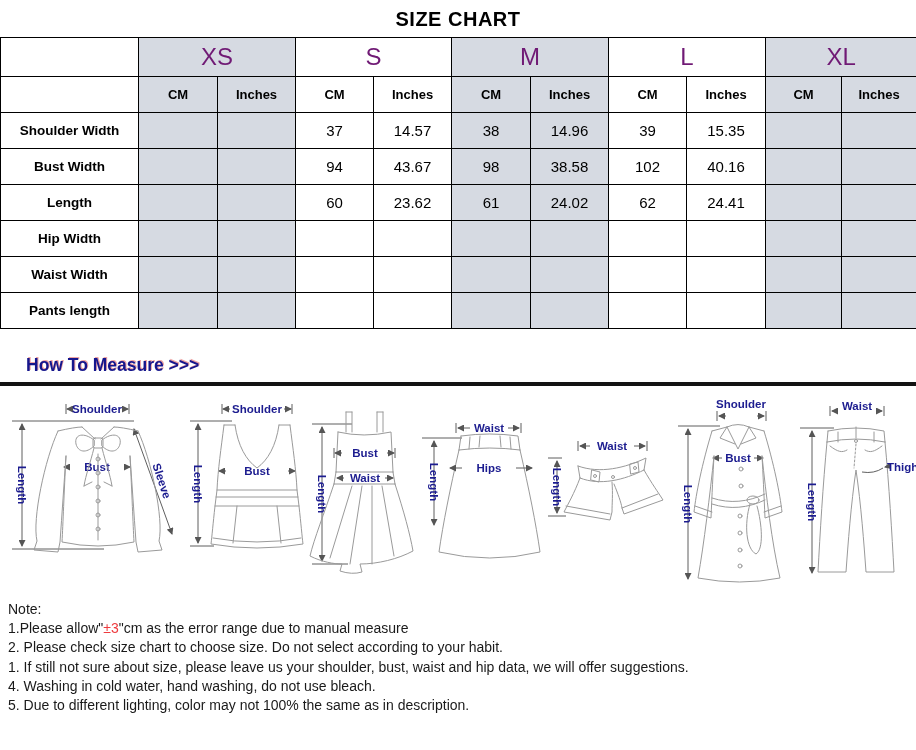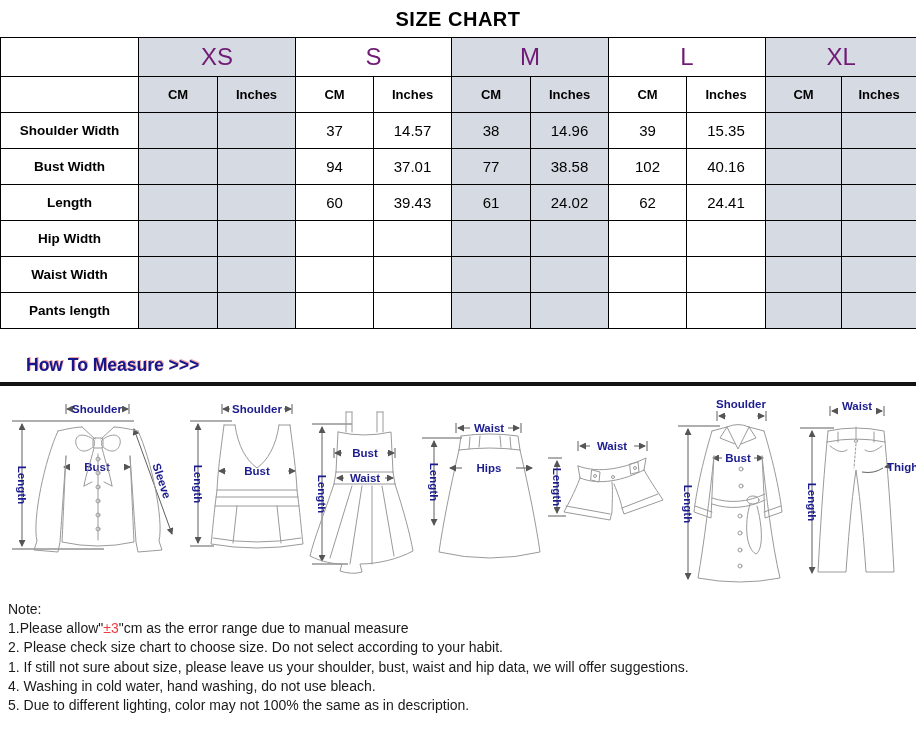--- a/index.html
+++ b/index.html
@@ -80,34 +80,34 @@
         <td class="vl">39</td>
         <td class="vl">15.35</td>
         <td class="vl sh"></td>
         <td class="vl sh"></td>
       </tr>
       <tr>
         <td class="lc">Bust Width</td>
         <td class="vl sh"></td>
         <td class="vl sh"></td>
         <td class="vl">94</td>
-        <td class="vl">37.01</td>
-        <td class="vl sh">77</td>
+        <td class="vl">43.67</td>
+        <td class="vl sh">98</td>
         <td class="vl sh">38.58</td>
         <td class="vl">102</td>
         <td class="vl">40.16</td>
         <td class="vl sh"></td>
         <td class="vl sh"></td>
       </tr>
       <tr>
         <td class="lc">Length</td>
         <td class="vl sh"></td>
         <td class="vl sh"></td>
         <td class="vl">60</td>
-        <td class="vl">39.43</td>
+        <td class="vl">23.62</td>
         <td class="vl sh">61</td>
         <td class="vl sh">24.02</td>
         <td class="vl">62</td>
         <td class="vl">24.41</td>
         <td class="vl sh"></td>
         <td class="vl sh"></td>
       </tr>
       <tr>
         <td class="lc">Hip Width</td>
         <td class="vl sh"></td>

